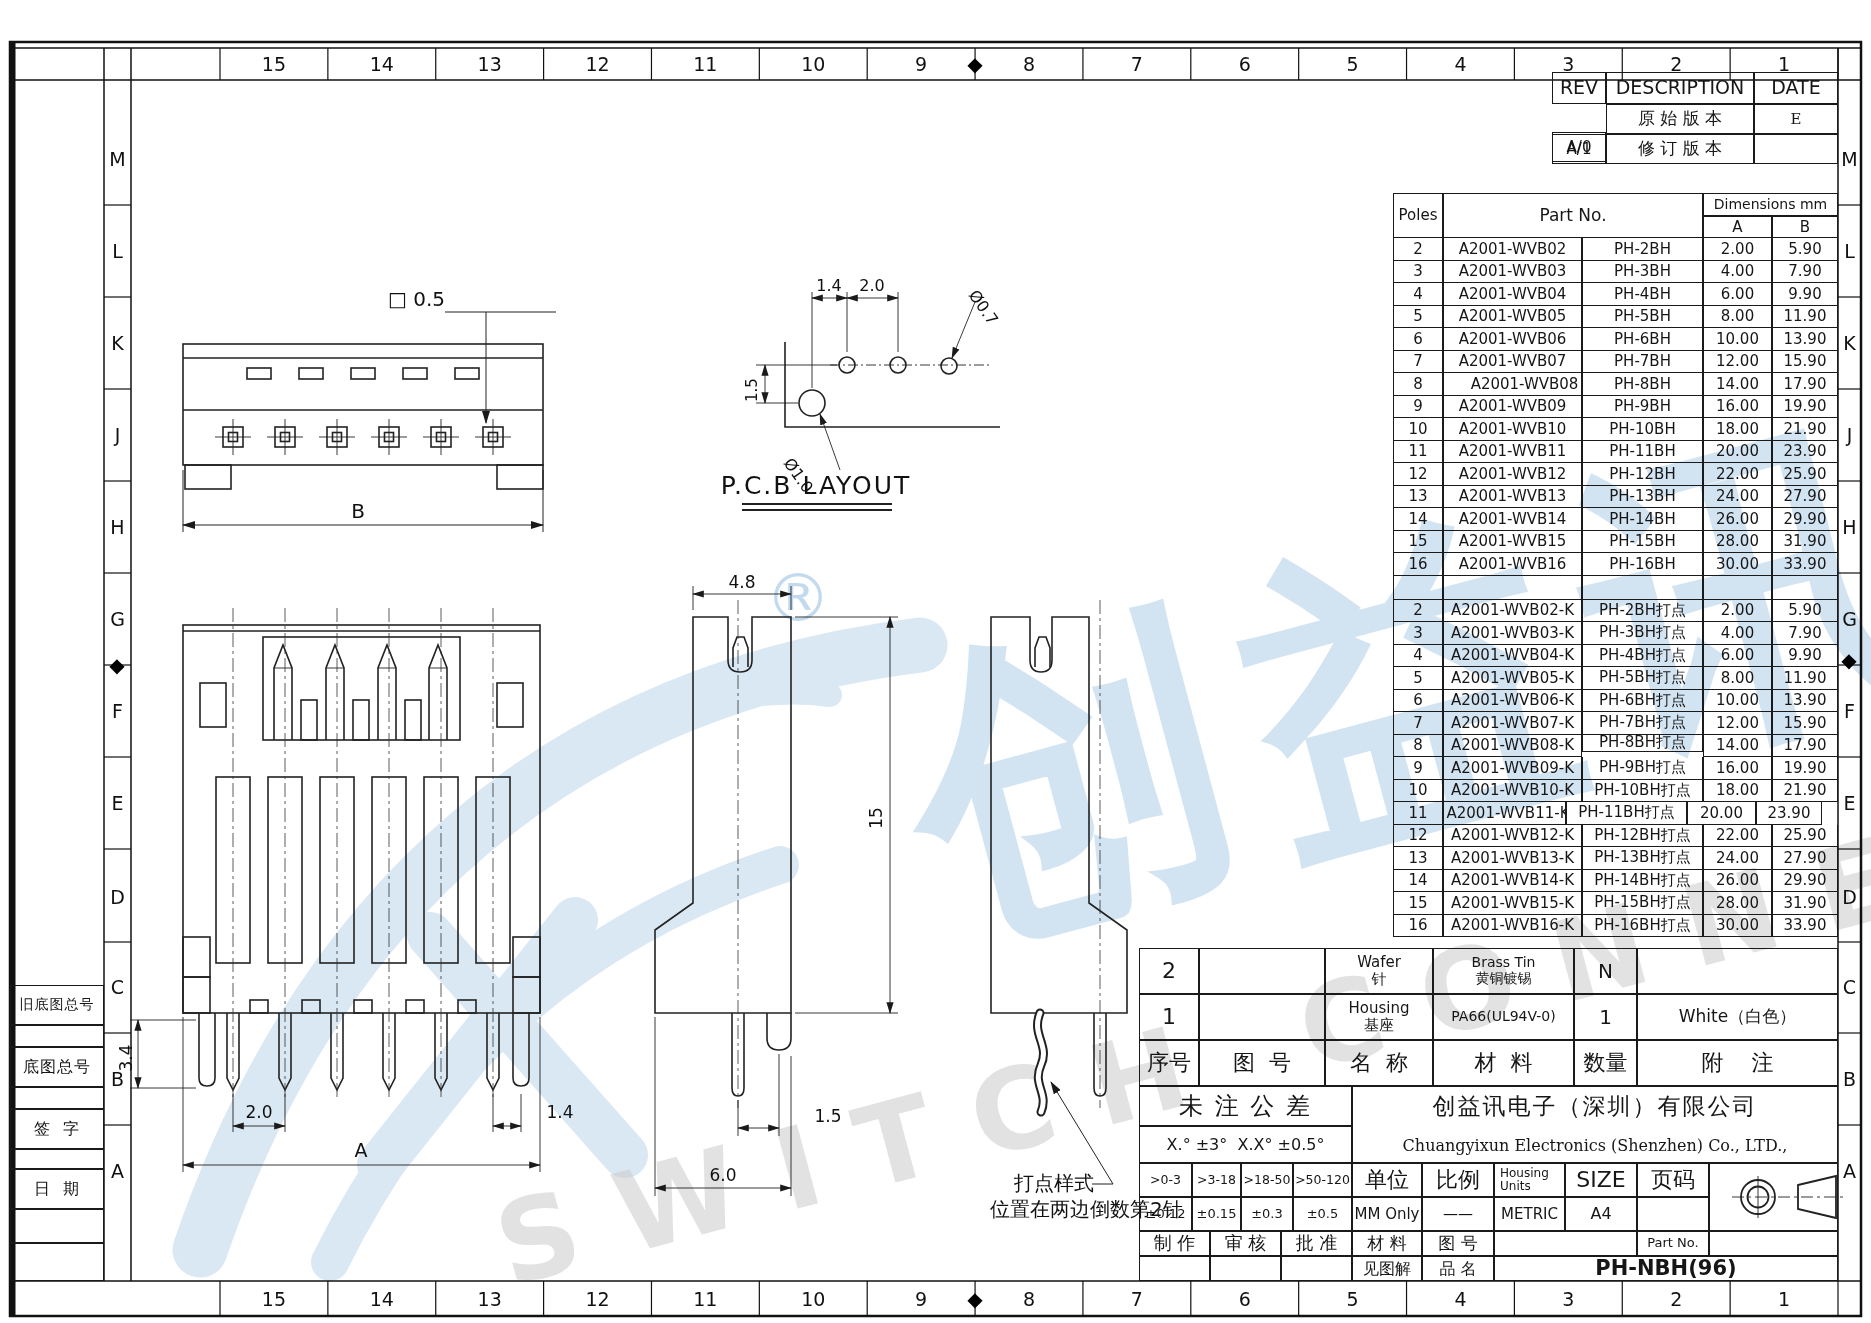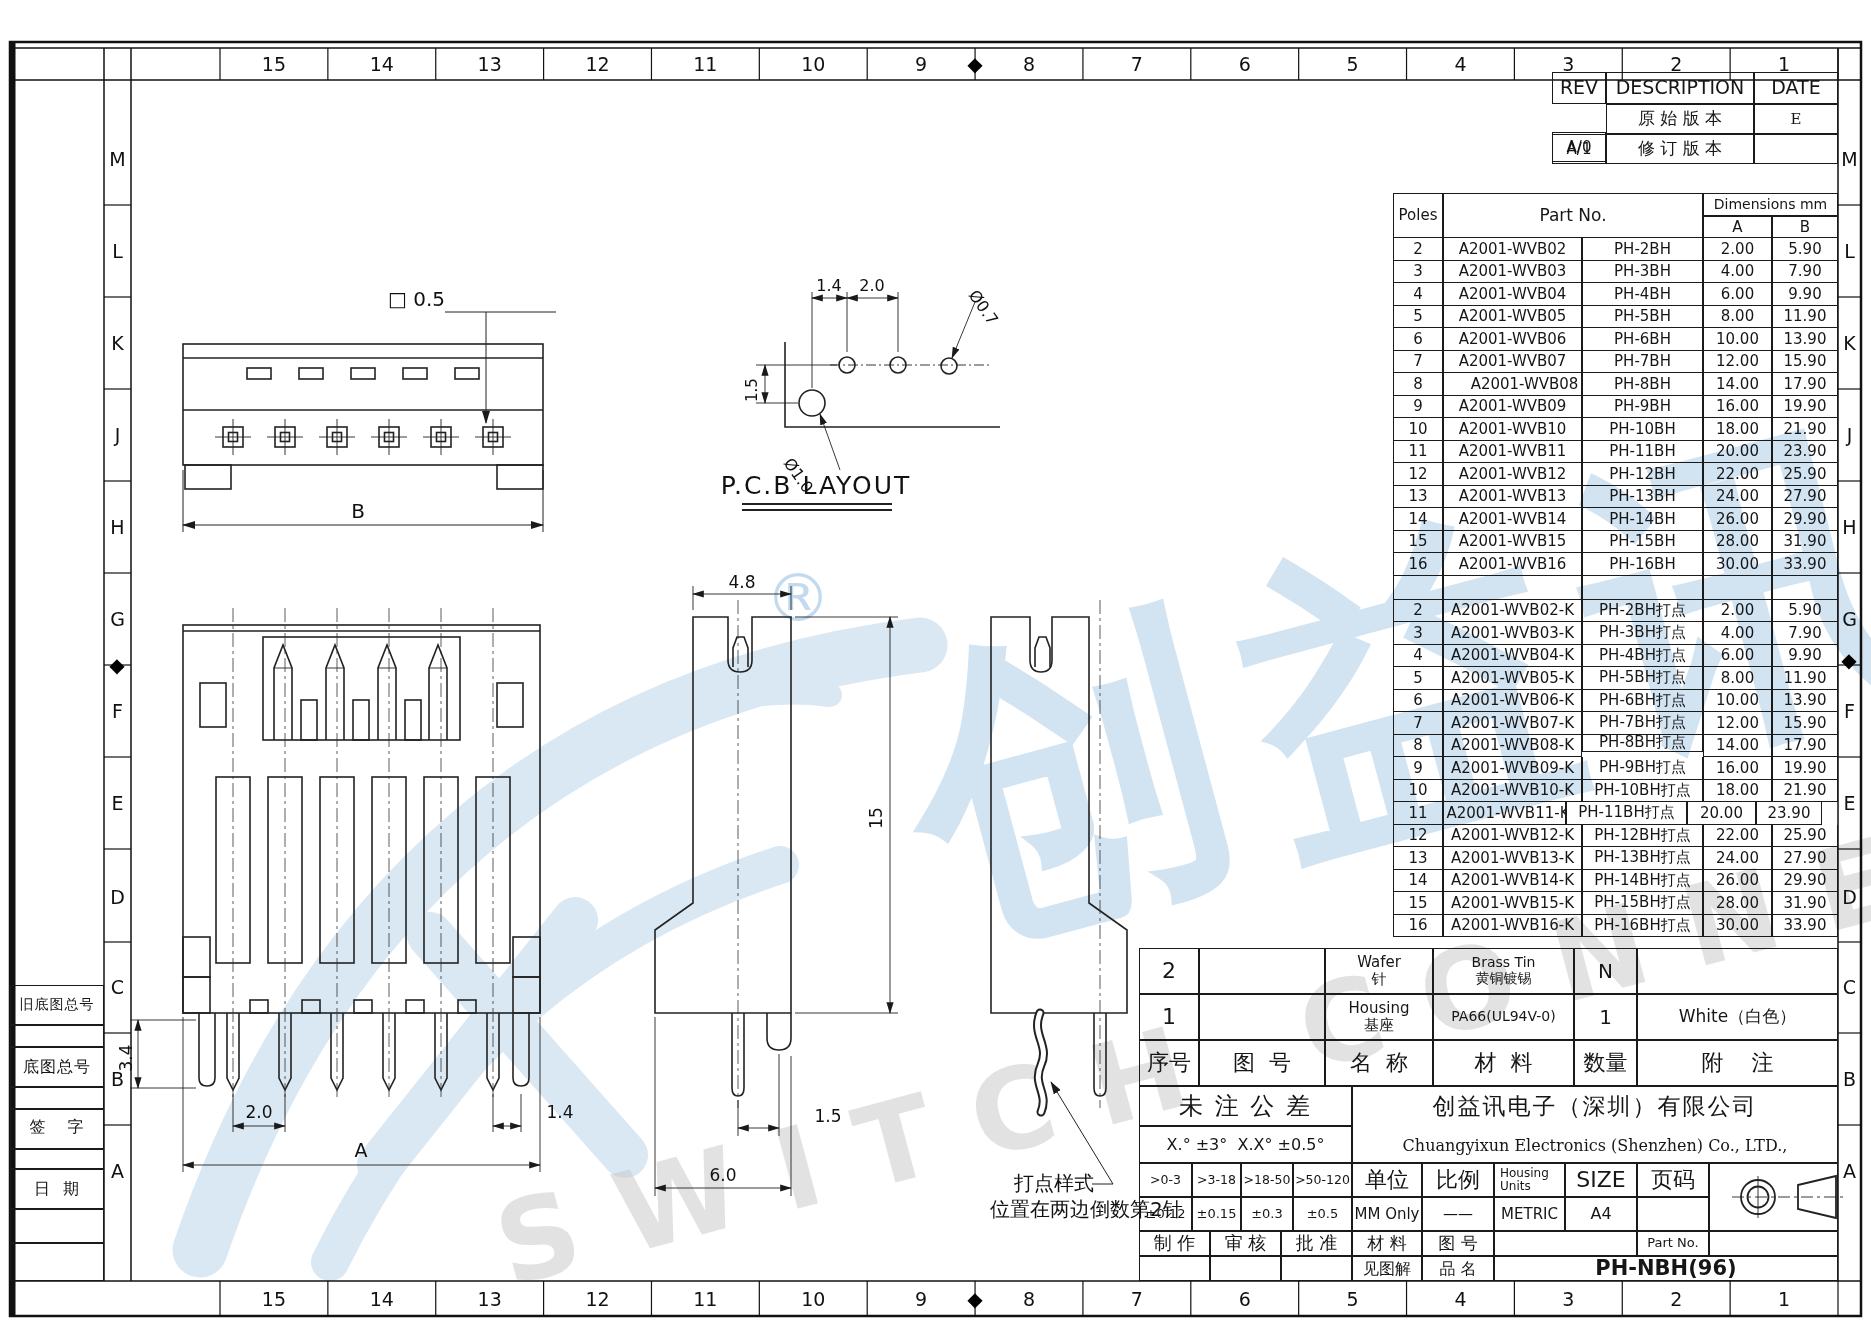--- a/index.html
+++ b/index.html
@@ -648,21 +648,21 @@
     <div class="cell" style="left:1352px;top:1256px;width:70px;height:25px;font-size:16px;">见图解</div>
     <div class="cell" style="left:1422px;top:1256px;width:72px;height:25px;font-size:16px;">品 名</div>
     <div class="cell" style="left:1494px;top:1256px;width:344px;height:25px;font-size:21px;font-weight:600;">PH-NBH(96)</div>
   </div>
 
   <div class="ui">
     <div class="cell mlabel" style="left:10px;top:985px;width:94px;height:40px;font-size:14px;">旧底图总号</div>
     <div class="cell" style="left:10px;top:1025px;width:94px;height:22px;"></div>
     <div class="cell mlabel" style="left:10px;top:1047px;width:94px;height:40px;">底图总号</div>
     <div class="cell" style="left:10px;top:1087px;width:94px;height:22px;"></div>
-    <div class="cell mlabel" style="left:10px;top:1109px;width:94px;height:40px;font-family:Liberation Mono, monospace;">签  字</div>
+    <div class="cell mlabel" style="left:10px;top:1109px;width:94px;height:40px;">签  字</div>
     <div class="cell" style="left:10px;top:1149px;width:94px;height:20px;"></div>
     <div class="cell mlabel" style="left:10px;top:1169px;width:94px;height:40px;">日  期</div>
     <div class="cell" style="left:10px;top:1209px;width:94px;height:34px;"></div>
     <div class="cell" style="left:10px;top:1243px;width:94px;height:38px;"></div>
   </div>
 
   <div class="ui" id="border-layer">
       <div class="snum" style="left: 220px; top: 48px; width: 107.867px; height: 32px;">15</div>
       <div class="snum" style="left: 220px; top: 1281px; width: 107.867px; height: 35px;">15</div>
       <div class="snum" style="left: 327.867px; top: 48px; width: 107.867px; height: 32px;">14</div>

